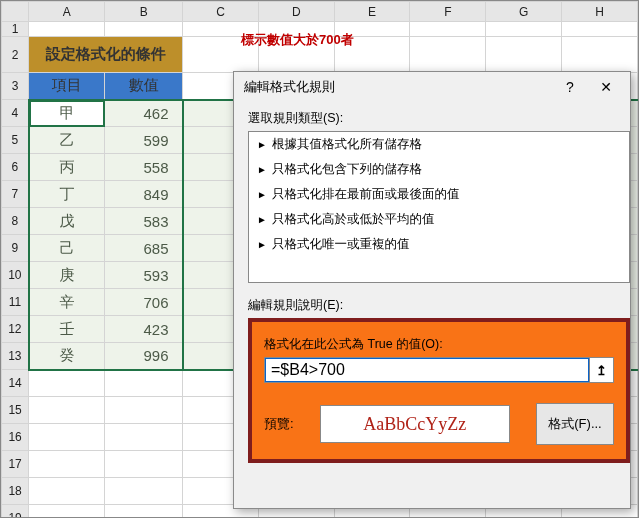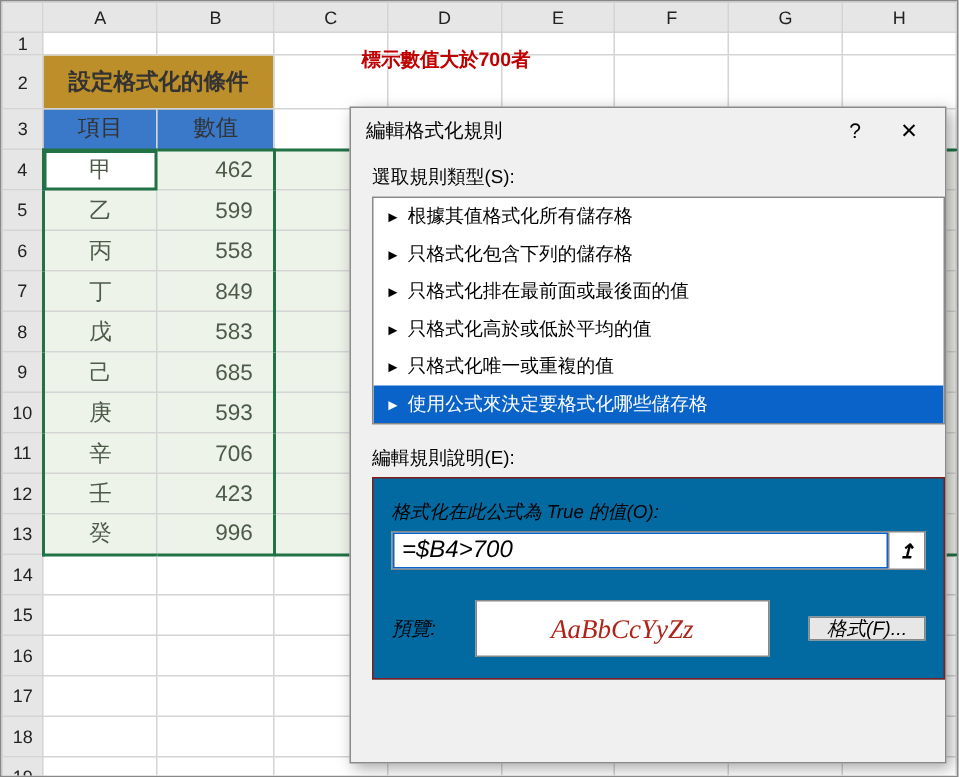--- a/index.html
+++ b/index.html
@@ -169,21 +169,21 @@
     flex: 1;
     height: 38px;
     border: 1px solid #888;
     background: #fff;
     display: flex; align-items: center; justify-content: center;
     color: #b02318;
     font-family: "Times New Roman", serif;
     font-size: 18px;
   }
   .btn-std {
-    height: 16px;
+    height: 42px;
     min-width: 78px;
     border: 1px solid #888;
     background: #e7e7e7;
     display: inline-flex;
     align-items: center;
     justify-content: center;
     font-size: 13px;
     padding: 0 10px;
   }
   .btn-default { outline: 1.5px solid #0a63c9; outline-offset: -1px; }
@@ -432,26 +432,25 @@
     <span class="btn">✕</span>
   </div>
   <div class="dlg-body">
     <div class="lbl">選取規則類型(S):</div>
     <div class="rule-list" id="rule-list">
         <div class="rule-item">根據其值格式化所有儲存格</div>
         <div class="rule-item">只格式化包含下列的儲存格</div>
         <div class="rule-item">只格式化排在最前面或最後面的值</div>
         <div class="rule-item">只格式化高於或低於平均的值</div>
         <div class="rule-item">只格式化唯一或重複的值</div>
-        <div class="rule-item sel">使用公式來決定要格式化哪些儲存格</div>
       </div>
 
     <div class="lbl" style="margin-top:14px">編輯規則說明(E):</div>
 
-    <div style="border:1px solid #7f1d1d; padding:10px 12px 14px 12px; background:#0369a1;font-style:italic;">
+    <div style="border:4px solid #7f1d1d; padding:10px 12px 14px 12px; background:#f97316;">
       <div class="lbl">格式化在此公式為 True 的值(O):</div>
       <div class="formula-input">
         <div class="txt">=$B4&gt;700</div>
         <div class="picker">↥</div>
       </div>
 
       <div class="preview-row">
         <span>預覽:</span>
         <div class="preview-box">AaBbCcYyZz</div>
         <div class="btn-std">格式(F)...</div>

